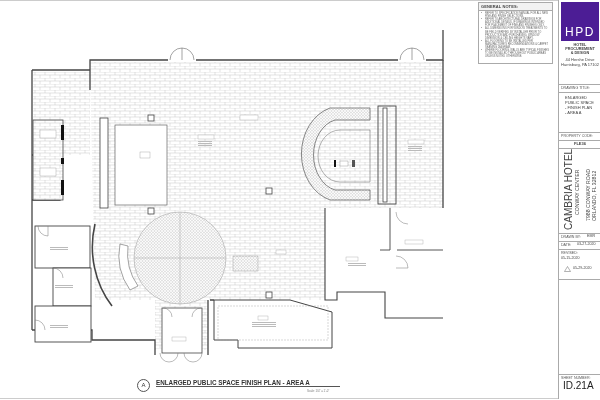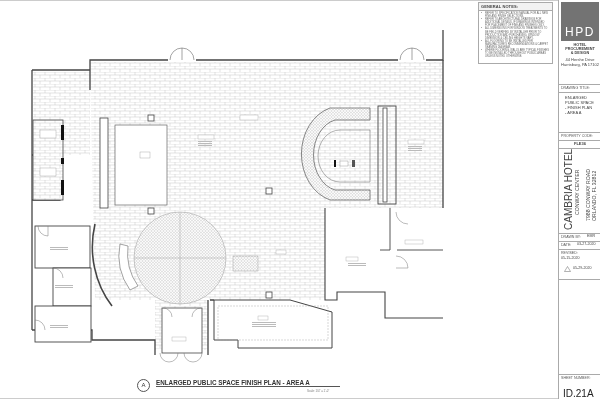--- a/index.html
+++ b/index.html
@@ -8,28 +8,28 @@
   .border-top{position:absolute;left:0;top:0;width:600px;height:1px;background:#ccc;}
   .border-bottom{position:absolute;left:0;top:398px;width:600px;height:1px;background:#ccc;}
   
   .notes{position:absolute;left:478px;top:2px;width:73px;height:60px;border:1px solid #aaa;background:#fff;}
   .notes-title{font-size:4px;font-weight:bold;padding:1px 2px;border-bottom:1px solid #aaa;background:#f2f2f2;color:#444;letter-spacing:.1px;}
   .notes-list{margin:0;padding:1px 2px 0 6px;list-style:none;}
   .notes-list li{font-size:2.6px;line-height:3.1px;color:#666;position:relative;}
   .notes-list li:before{content:"•";position:absolute;left:-4px;top:0;font-size:3px;}
   
   .titleblock{position:absolute;left:558px;top:0;width:42px;height:399px;border-left:1px solid #aaa;background:#fff;}
-  .logo{position:absolute;left:2px;top:2px;width:38px;height:39px;background:#737373;color:#fff;font-size:12px;letter-spacing:1.5px;text-align:center;line-height:60px;font-weight:normal;}
+  .logo{position:absolute;left:2px;top:2px;width:38px;height:39px;background:#4c1d95;color:#fff;font-size:12px;letter-spacing:1.5px;text-align:center;line-height:60px;font-weight:normal;}
   .company{position:absolute;left:0;top:43px;width:42px;text-align:center;font-size:3.8px;font-weight:bold;line-height:4.2px;color:#444;}
   .address{position:absolute;left:0;top:57px;width:42px;text-align:center;font-size:4px;line-height:5px;color:#444;}
   .tb-line{position:absolute;left:0;width:42px;height:1px;background:#aaa;}
   .tb-label{position:absolute;left:2px;font-size:3.6px;color:#555;}
   .tb-val{position:absolute;font-size:4px;color:#444;line-height:5px;}
   .vert{position:absolute;transform-origin:left top;transform:rotate(-90deg);white-space:nowrap;color:#444;}
-  .sheetnum{position:absolute;left:4px;top:388px;font-size:10px;color:#222;}
+  .sheetnum{position:absolute;left:4px;top:380px;font-size:10px;color:#222;}
   
   .plan{position:absolute;left:0;top:0;width:470px;height:370px;}
   .caption{position:absolute;left:137px;top:378px;width:230px;height:20px;}
   .bubble{position:absolute;left:0;top:1px;width:11px;height:11px;border:1px solid #555;border-radius:50%;font-size:6px;text-align:center;line-height:11px;color:#333;}
   .cap-title{position:absolute;left:19px;top:1px;font-size:6.3px;font-weight:bold;color:#333;border-bottom:1px solid #555;padding-right:30px;white-space:nowrap;}
   .cap-scale{position:absolute;left:170px;top:11px;font-size:2.8px;color:#777;white-space:nowrap;}
 </style>
 </head>
 <body>
 

